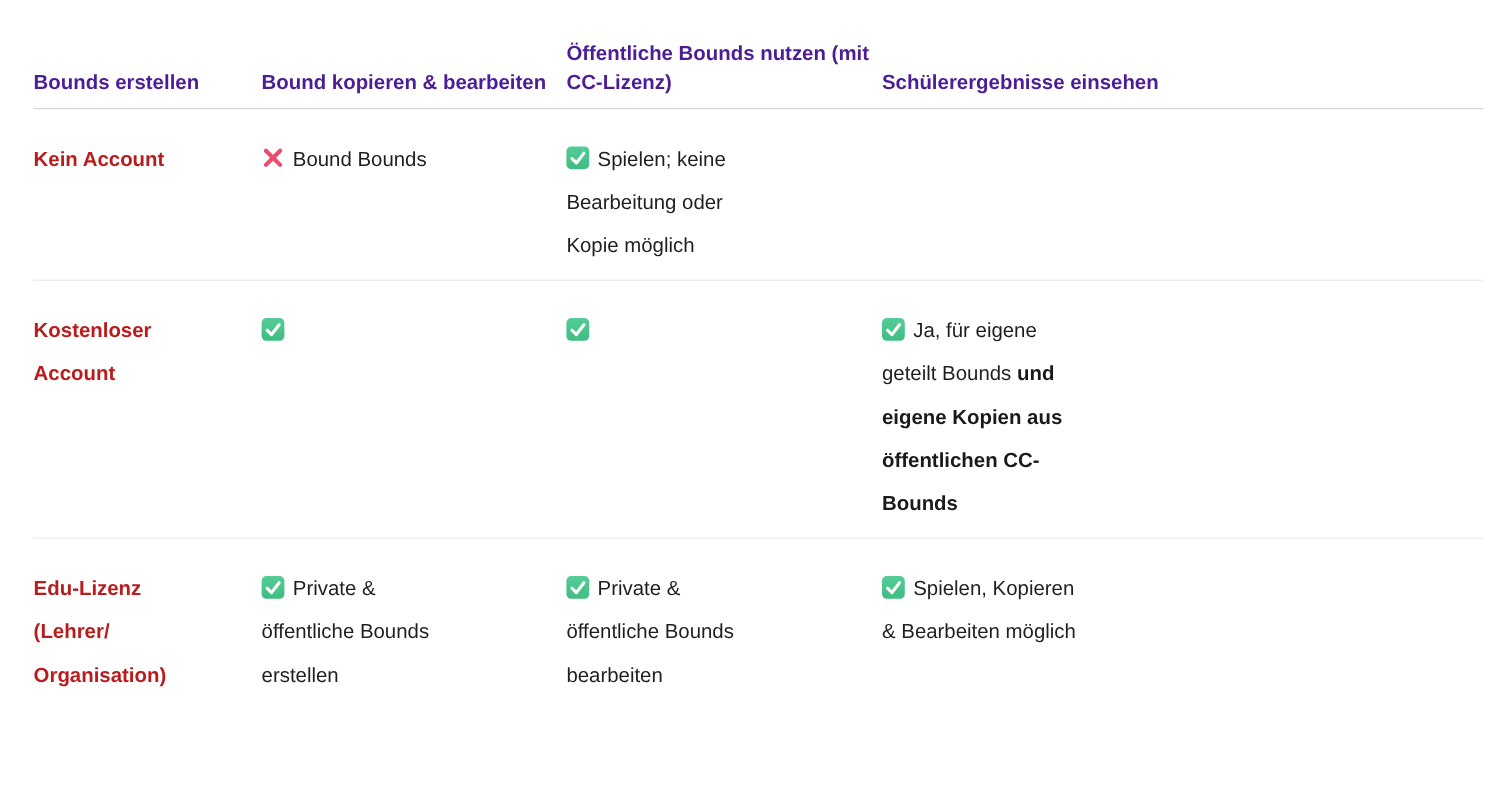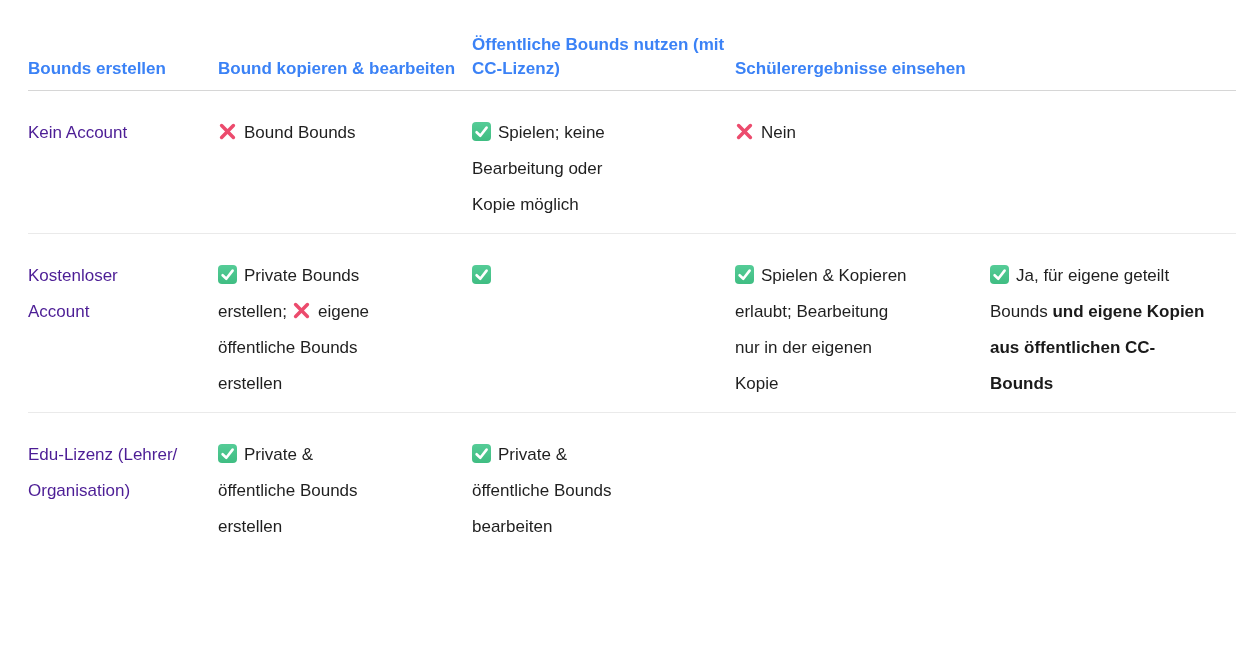--- a/index.html
+++ b/index.html
@@ -17,38 +17,38 @@
   .row.header{
     align-items:end;
     min-height:90px;
     border-bottom:1px solid #d6d6d6;
   }
   .row.header .cell{
     font-weight:700;
     font-size:17px;
     line-height:24px;
     padding:10px 0 9px 0;
-    color:#3b82f6;
+    color:#4c1d95;
   }
   .body-row{
     border-bottom:1px solid #eaeaea;
   }
   .body-row:last-child{border-bottom:none;}
   .cell{
     font-size:17px;
     line-height:36px;
     padding:24px 0 10px 0;
   }
   
   .cell:nth-child(1){padding-right:40px;}
   .cell:nth-child(2){padding-right:79px;}
   .cell:nth-child(3){padding-right:93px;}
   .cell:nth-child(4){padding-right:80px;}
   .cell:nth-child(5){padding-right:21px;}
-  .row-label{font-weight:400;color:#4c1d95;}
+  .row-label{font-weight:700;color:#b91c1c;}
   .seg.bold{font-weight:700;color:#1a1a1a;}
   .icon{
     display:inline-block;
     width:19px;height:19px;
     vertical-align:-3px;
   }
   .icon svg{display:block;}
   .icon-check{
     border-radius:4px;
   }
@@ -68,46 +68,39 @@
   <div>
       <div class="row body-row">
         <div class="cell row-label">Kein Account</div>
         <div class="cell"><span class="icon icon-cross"><svg width="19" height="19" viewBox="0 0 19 19">
               <line x1="3.6" y1="3.6" x2="15.4" y2="15.4" stroke="#ec4b6d" stroke-width="3.5" stroke-linecap="round"></line>
               <line x1="15.4" y1="3.6" x2="3.6" y2="15.4" stroke="#ec4b6d" stroke-width="3.5" stroke-linecap="round"></line>
             </svg></span><span class="seg">Bound Bounds</span></div>
         <div class="cell"><span class="icon icon-check" style="background: linear-gradient(rgb(85, 204, 151), rgb(63, 189, 130));"><svg width="19" height="19" viewBox="0 0 19 19">
               <polyline points="4.6,10.2 8.3,13.8 14.6,5.6" fill="none" stroke="#ffffff" stroke-width="2.6" stroke-linecap="round" stroke-linejoin="round"></polyline>
             </svg></span><span class="seg">Spielen; keine Bearbeitung oder Kopie möglich</span></div>
-        <div class="cell"><span class="icon icon-cross"><svg width="19" height="19" viewBox="0 0 19 19">
-              <line x1="3.6" y1="3.6" x2="15.4" y2="15.4" stroke="#ec4b6d" stroke-width="3.5" stroke-linecap="round"></line>
-              <line x1="15.4" y1="3.6" x2="3.6" y2="15.4" stroke="#ec4b6d" stroke-width="3.5" stroke-linecap="round"></line>
-            </svg></span><span class="seg">Nein</span></div>
       </div>
       <div class="row body-row">
         <div class="cell row-label">Kostenloser Account</div>
         <div class="cell"><span class="icon icon-check" style="background: linear-gradient(rgb(85, 204, 151), rgb(63, 189, 130));"><svg width="19" height="19" viewBox="0 0 19 19">
               <polyline points="4.6,10.2 8.3,13.8 14.6,5.6" fill="none" stroke="#ffffff" stroke-width="2.6" stroke-linecap="round" stroke-linejoin="round"></polyline>
-            </svg></span><span class="seg">Private Bounds erstellen;</span><span class="icon icon-cross"><svg width="19" height="19" viewBox="0 0 19 19">
-              <line x1="3.6" y1="3.6" x2="15.4" y2="15.4" stroke="#ec4b6d" stroke-width="3.5" stroke-linecap="round"></line>
-              <line x1="15.4" y1="3.6" x2="3.6" y2="15.4" stroke="#ec4b6d" stroke-width="3.5" stroke-linecap="round"></line>
-            </svg></span><span class="seg">eigene öffentliche Bounds erstellen</span></div>
+            </svg></span></div>
         <div class="cell"><span class="icon icon-check" style="background: linear-gradient(rgb(85, 204, 151), rgb(63, 189, 130));"><svg width="19" height="19" viewBox="0 0 19 19">
               <polyline points="4.6,10.2 8.3,13.8 14.6,5.6" fill="none" stroke="#ffffff" stroke-width="2.6" stroke-linecap="round" stroke-linejoin="round"></polyline>
             </svg></span></div>
-        <div class="cell"><span class="icon icon-check" style="background: linear-gradient(rgb(85, 204, 151), rgb(63, 189, 130));"><svg width="19" height="19" viewBox="0 0 19 19">
-              <polyline points="4.6,10.2 8.3,13.8 14.6,5.6" fill="none" stroke="#ffffff" stroke-width="2.6" stroke-linecap="round" stroke-linejoin="round"></polyline>
-            </svg></span><span class="seg">Spielen &amp; Kopieren erlaubt; Bearbeitung nur in der eigenen Kopie</span></div>
         <div class="cell"><span class="icon icon-check" style="background: linear-gradient(rgb(85, 204, 151), rgb(63, 189, 130));"><svg width="19" height="19" viewBox="0 0 19 19">
               <polyline points="4.6,10.2 8.3,13.8 14.6,5.6" fill="none" stroke="#ffffff" stroke-width="2.6" stroke-linecap="round" stroke-linejoin="round"></polyline>
             </svg></span><span class="seg">Ja, für eigene geteilt Bounds </span><span class="seg bold">und eigene Kopien aus öffentlichen CC-Bounds</span></div>
       </div>
       <div class="row body-row">
         <div class="cell row-label">Edu-Lizenz (Lehrer/​Organisation)</div>
         <div class="cell"><span class="icon icon-check" style="background: linear-gradient(rgb(85, 204, 151), rgb(63, 189, 130));"><svg width="19" height="19" viewBox="0 0 19 19">
               <polyline points="4.6,10.2 8.3,13.8 14.6,5.6" fill="none" stroke="#ffffff" stroke-width="2.6" stroke-linecap="round" stroke-linejoin="round"></polyline>
             </svg></span><span class="seg">Private &amp; öffentliche Bounds erstellen</span></div>
         <div class="cell"><span class="icon icon-check" style="background: linear-gradient(rgb(85, 204, 151), rgb(63, 189, 130));"><svg width="19" height="19" viewBox="0 0 19 19">
               <polyline points="4.6,10.2 8.3,13.8 14.6,5.6" fill="none" stroke="#ffffff" stroke-width="2.6" stroke-linecap="round" stroke-linejoin="round"></polyline>
             </svg></span><span class="seg">Private &amp; öffentliche Bounds bearbeiten</span></div>
+        <div class="cell"><span class="icon icon-check" style="background: linear-gradient(rgb(85, 204, 151), rgb(63, 189, 130));"><svg width="19" height="19" viewBox="0 0 19 19">
+              <polyline points="4.6,10.2 8.3,13.8 14.6,5.6" fill="none" stroke="#ffffff" stroke-width="2.6" stroke-linecap="round" stroke-linejoin="round"></polyline>
+            </svg></span><span class="seg">Spielen, Kopieren &amp; Bearbeiten möglich</span></div>
       </div>
     </div>
 </div>
 
 </body></html>

